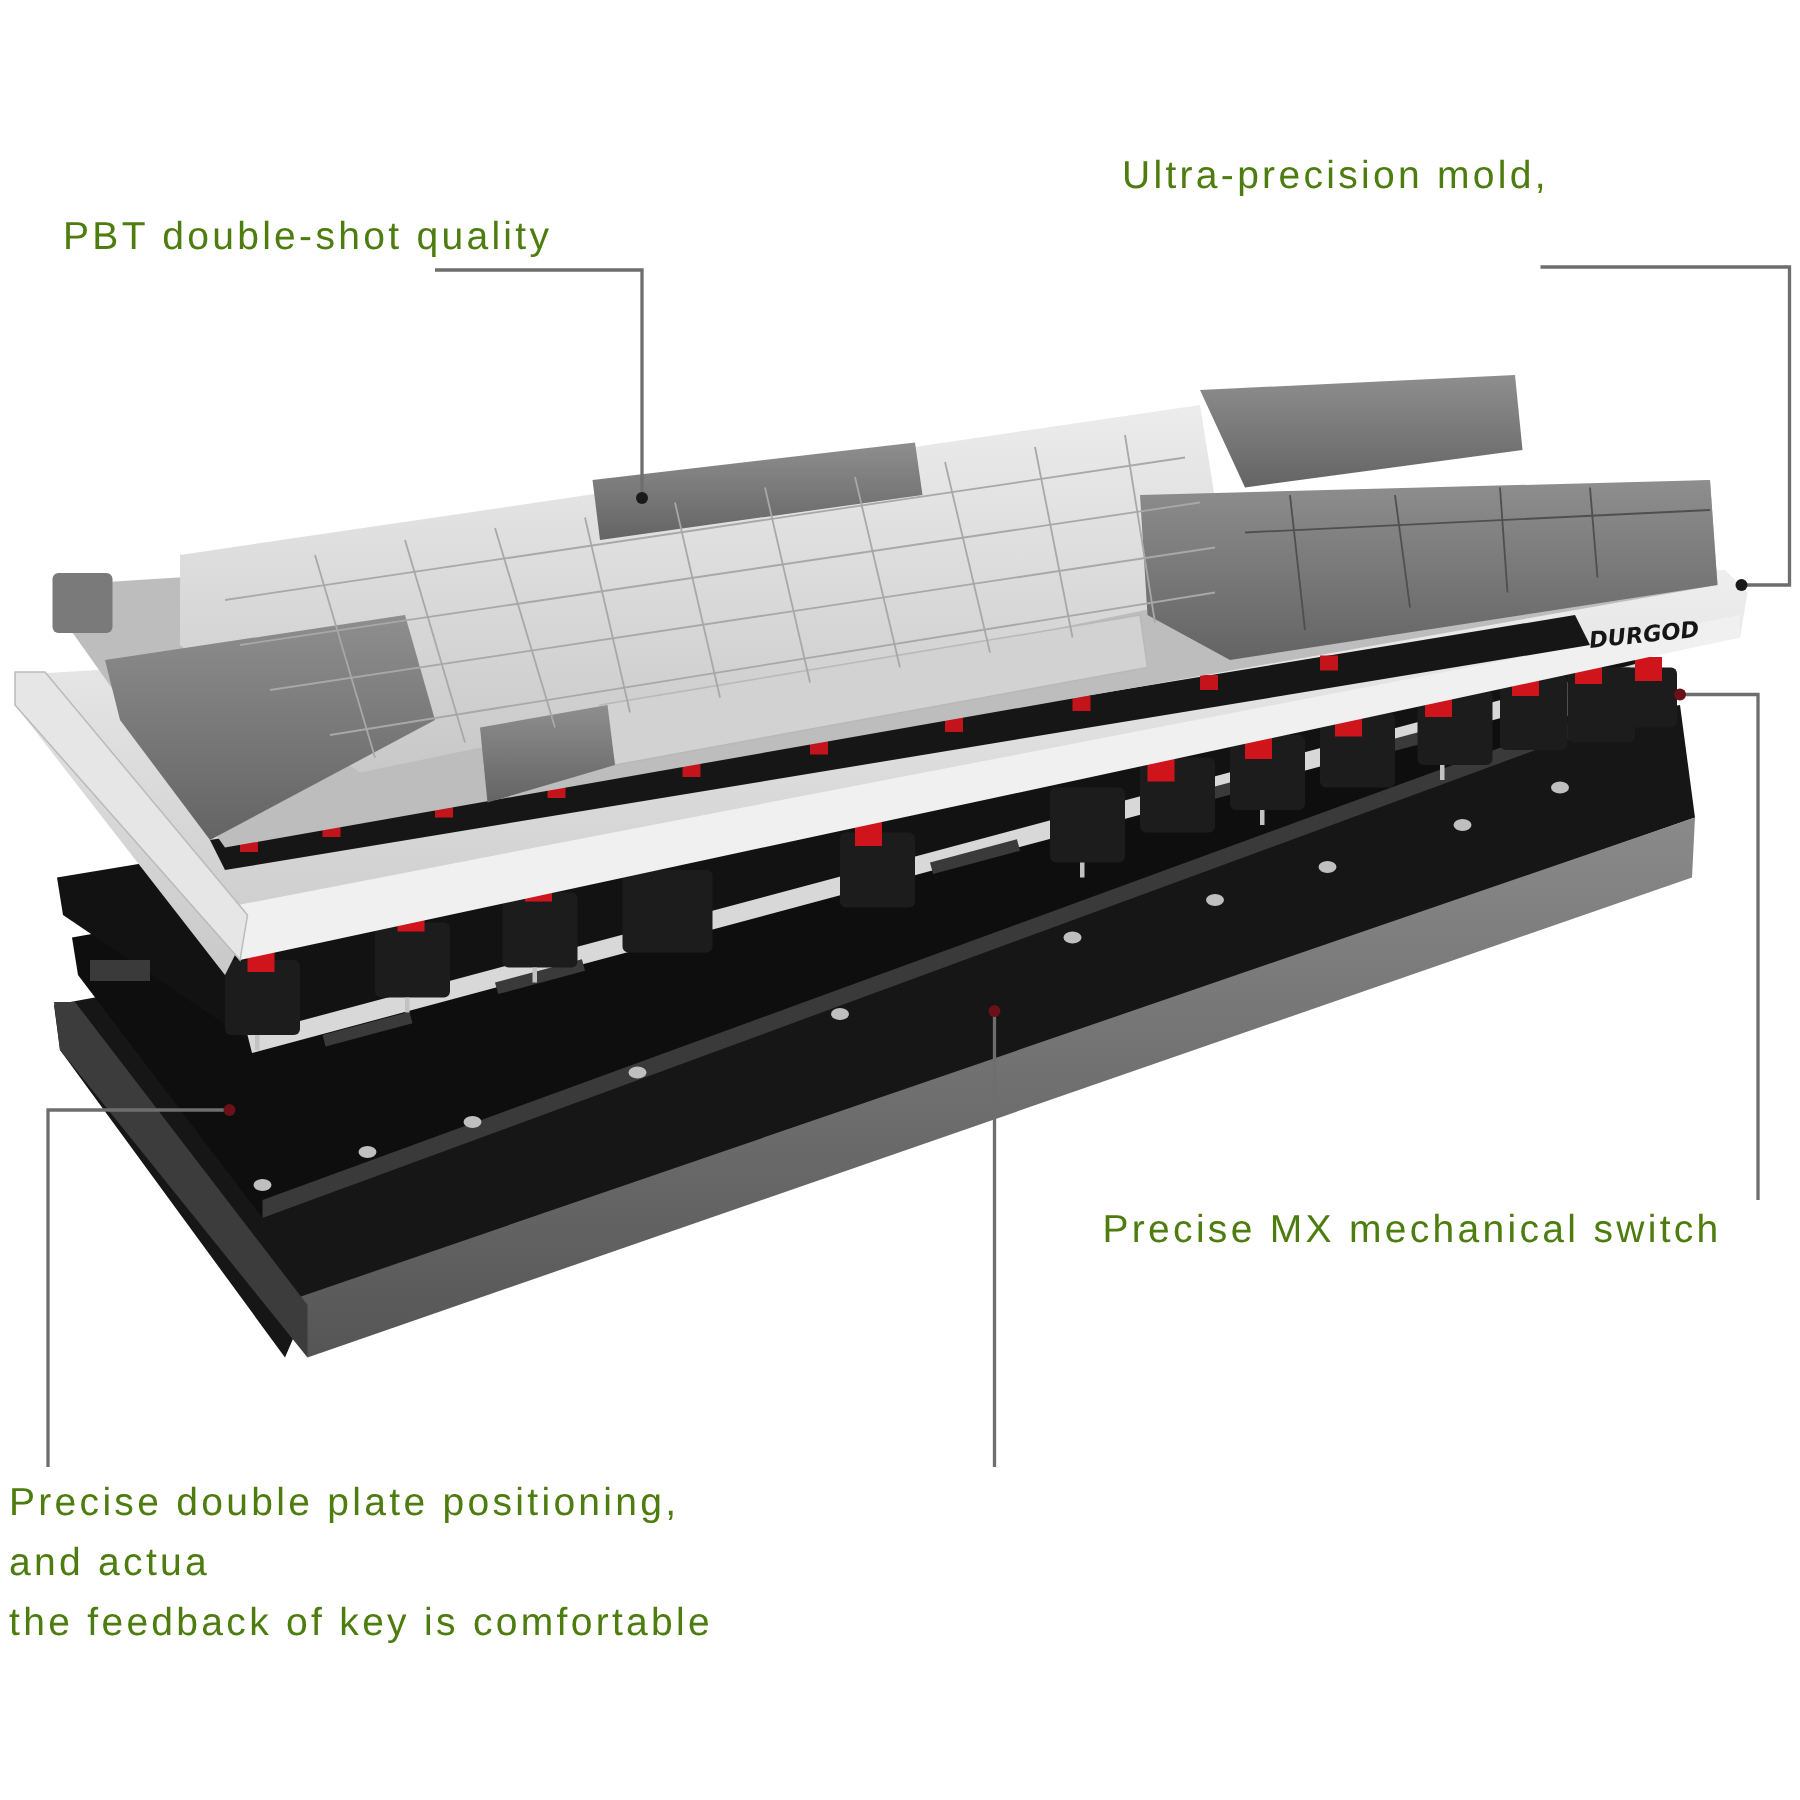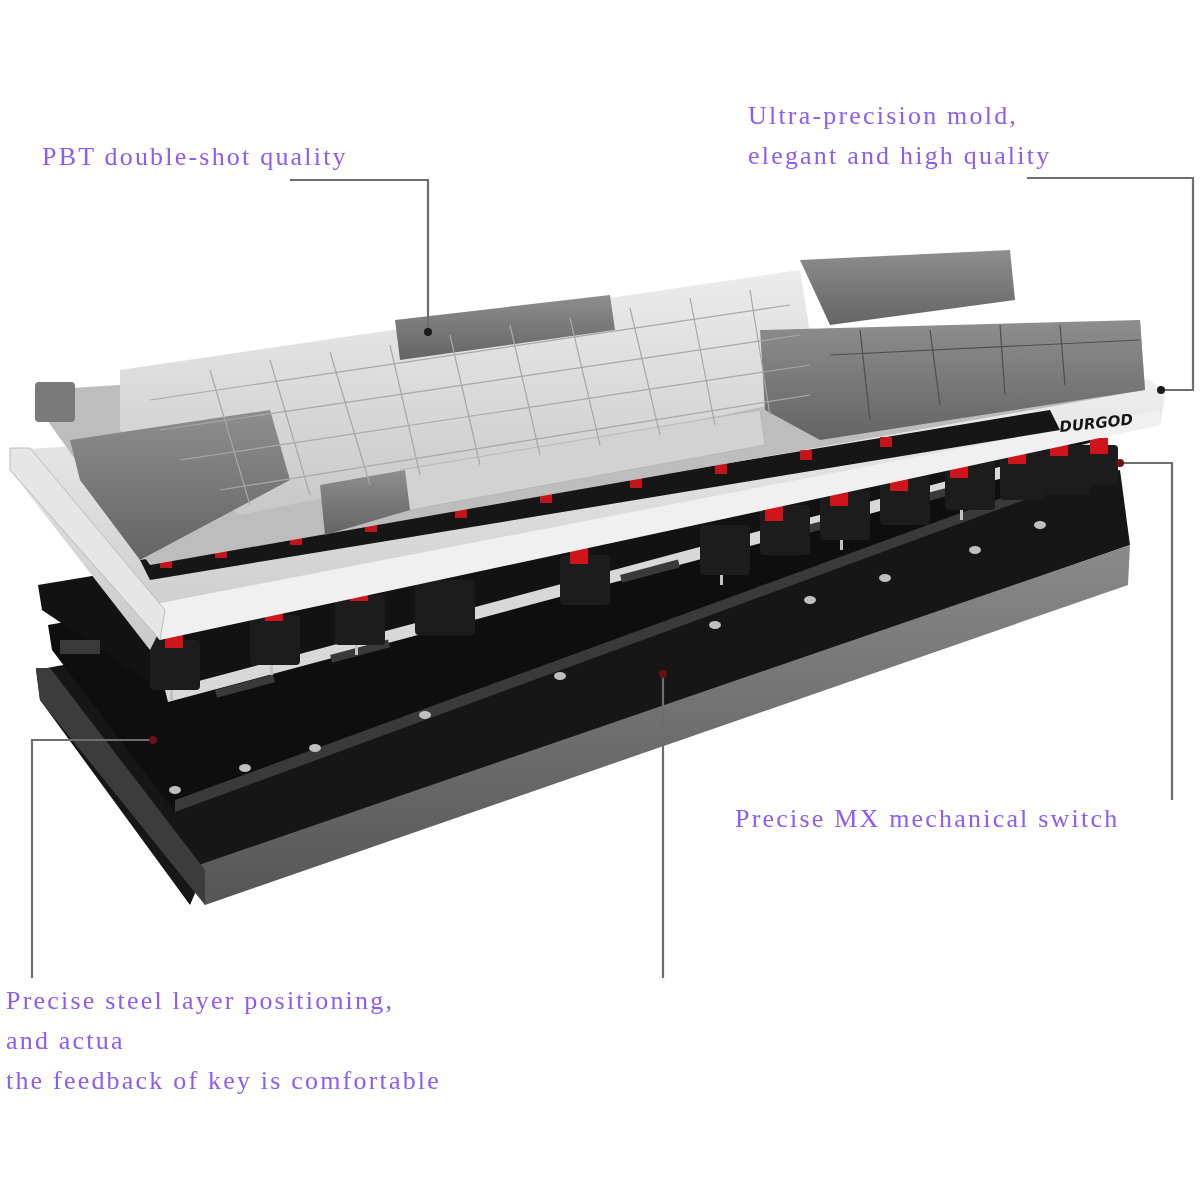--- a/index.html
+++ b/index.html
@@ -1,19 +1,19 @@
 <!DOCTYPE html>
 <html><head>
 <meta charset="utf-8">
 <style>
   html, body { margin:0; padding:0; background:#ffffff; }
   body { width:1200px; height:1200px; position:relative; overflow:hidden;
          font-family:"Liberation Sans", "DejaVu Sans", sans-serif; }
-  .callout { position:absolute; color:#8b5cf6; font-size:26px; letter-spacing:2.2px;
-             line-height:40px; white-space:nowrap;font-family:Liberation Serif, serif; }
+  .callout { position:absolute; color:#4d7c0f; font-size:26px; letter-spacing:2.2px;
+             line-height:40px; white-space:nowrap; }
   #diagram { position:absolute; left:0; top:0; }
   .leader { stroke:#6e6e6e; stroke-width:2.2; fill:none; }
   .dot { fill:#1a1a1a; }
   .dot-red { fill:#6a1018; }
   .brand { font-family:"DejaVu Sans", sans-serif; font-weight:bold; font-style:italic; }
 </style>
 </head>
 <body>
 
 <svg id="diagram" width="1200" height="1200" viewBox="0 0 1200 1200" xmlns="http://www.w3.org/2000/svg">
@@ -197,27 +197,26 @@
     <circle class="dot-red" cx="663" cy="674" r="4"></circle>
   </g>
 </svg>
 
 <div class="callout" style="left:42px; top:137px;">
   <div>PBT double-shot quality</div>
 </div>
 
 <div class="callout" style="left:748px; top:96px;">
   <div>Ultra-precision mold,</div>
-  <div>elegant and high quality</div>
 </div>
 
 <div class="callout" style="left:735px; top:799px;">
   <div>Precise MX mechanical switch</div>
 </div>
 
 <div class="callout" style="left:6px; top:981px;">
-  <div>Precise steel layer positioning,</div>
+  <div>Precise double plate positioning,</div>
   <div>and actua</div>
   <div>the feedback of key is comfortable</div>
 </div>
 
 <div class="callout" style="left:658px; top:981px;">
 </div>
 
 </body></html>

